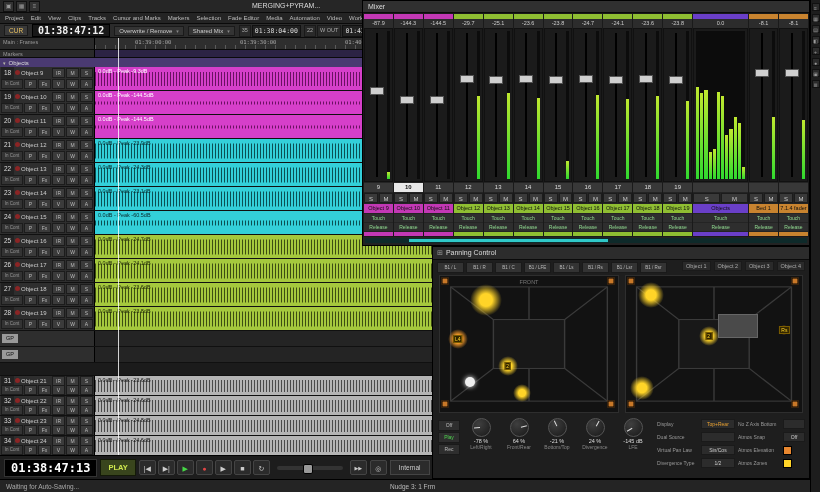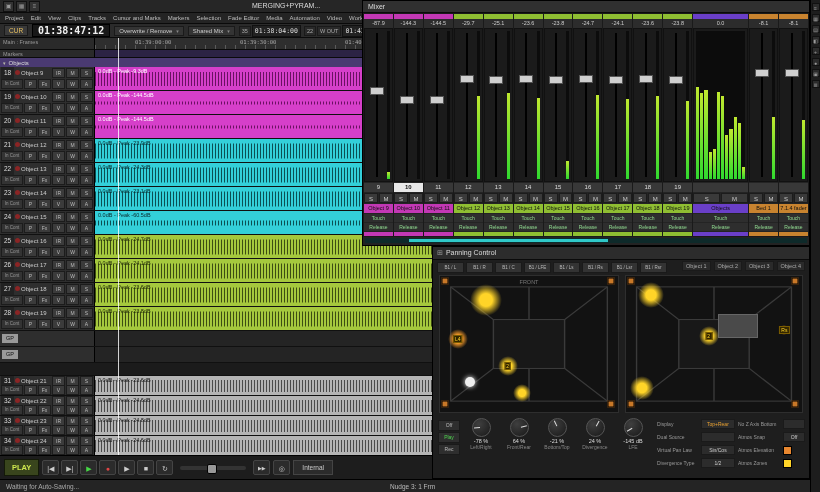--- a/index.html
+++ b/index.html
@@ -12,21 +12,21 @@
   
   #menu-bar{position:absolute;left:0;top:13px;width:820px;height:11px;background:#242424;border-bottom:1px solid #0a0a0a;display:flex;align-items:center;gap:7px;padding-left:5px;box-sizing:border-box;z-index:2;}
   .mi{font-size:6px;color:#bbb;white-space:nowrap;}
   
   #toolbar{position:absolute;left:0;top:24px;width:820px;height:14px;background:#2b2b2b;border-bottom:1px solid #0a0a0a;display:flex;align-items:center;gap:4px;padding-left:4px;box-sizing:border-box;z-index:2;}
   .tb-btn{background:#3a3a3a;border:1px solid #1a1a1a;color:#e8c060;font-size:6.5px;padding:1px 4px;}
   #tb-timecode{background:#181818;border:1px solid #000;color:#f0f0f0;font-family:"DejaVu Sans Mono",monospace;font-size:10px;font-weight:bold;padding:0 5px;}
   .tb-drop{background:#343434;border:1px solid #1a1a1a;color:#ccc;font-size:6px;padding:1px 4px;display:flex;gap:4px;align-items:center;}
   .tb-drop .car{font-size:5px;color:#888;}
   #tb-fields{display:flex;gap:3px;align-items:center;}
-  .tb-field{display:flex;gap:1px;align-items:center;}
+  .tb-field{display:flex;gap:1px;}
   .tb-tag{background:#2a2a2a;border:1px solid #1a1a1a;color:#aaa;font-size:5.5px;padding:1px 2px;}
   .tb-val{background:#222;border:1px solid #111;color:#ddd;font-family:"DejaVu Sans Mono",monospace;font-size:6.5px;padding:1px 2px;}
   
   #ruler-row{position:absolute;left:0;top:38px;width:820px;height:12px;display:flex;z-index:1;}
   #markers-row{position:absolute;left:0;top:50px;width:820px;height:8px;display:flex;z-index:1;}
   .lhead{width:95px;background:#2a2a2a;border-right:1px solid #000;border-bottom:1px solid #0a0a0a;font-size:5.5px;color:#999;padding:1px 0 0 3px;box-sizing:border-box;}
   #ruler{flex:1;background:#2e2e2e;border-bottom:1px solid #0a0a0a;position:relative;}
   #ruler::after{content:"";position:absolute;left:0;right:0;bottom:0;height:4px;background:repeating-linear-gradient(90deg,#5a5a5a 0 1px,transparent 1px 10px);}
   .rlabel{position:absolute;top:1px;font-size:5.5px;color:#aaa;font-family:"DejaVu Sans Mono",monospace;}
   #markers-lane{flex:1;background:#2c2344;border-bottom:1px solid #0a0a0a;}
@@ -1003,20 +1003,21 @@
       <div class="set-label">Atmos Elevation</div>
       <div class="swatch" style="background: rgb(232, 135, 47);"></div>
       <div class="set-label">Divergence Type</div>
       <div class="set-val">1/2</div>
       <div class="set-label">Atmos Zones</div>
       <div class="swatch" style="background: rgb(255, 212, 40);"></div>
     </div>
 </div>
 
 <div id="transport">
+  <div id="tp-timecode">01:38:47:13</div>
   <div id="tp-play">PLAY</div>
   <div id="tp-buttons" style="display:flex;gap:2px;">
       <div class="tp-btn">|◀</div>
       <div class="tp-btn">▶|</div>
       <div class="tp-btn" style="color: rgb(70, 216, 70);">▶</div>
       <div class="tp-btn" style="color: rgb(224, 69, 69);">●</div>
       <div class="tp-btn">▶</div>
       <div class="tp-btn">■</div>
       <div class="tp-btn">↻</div>
     </div>

